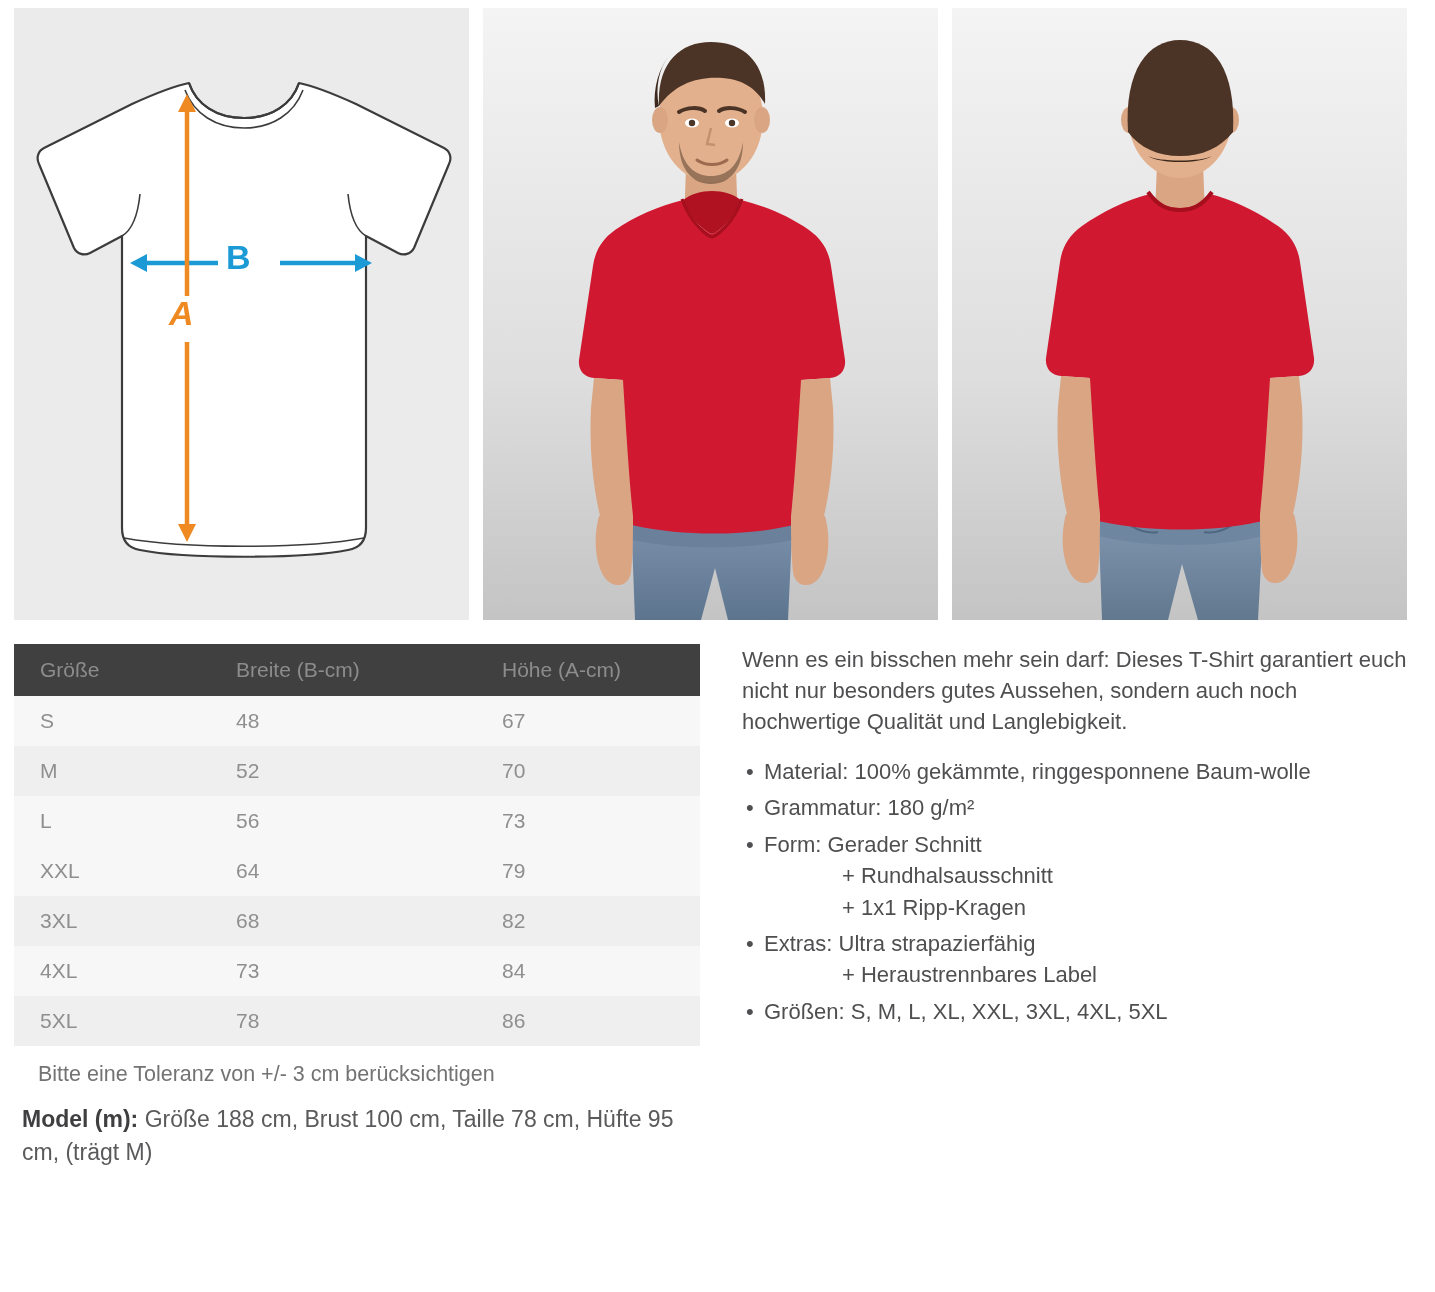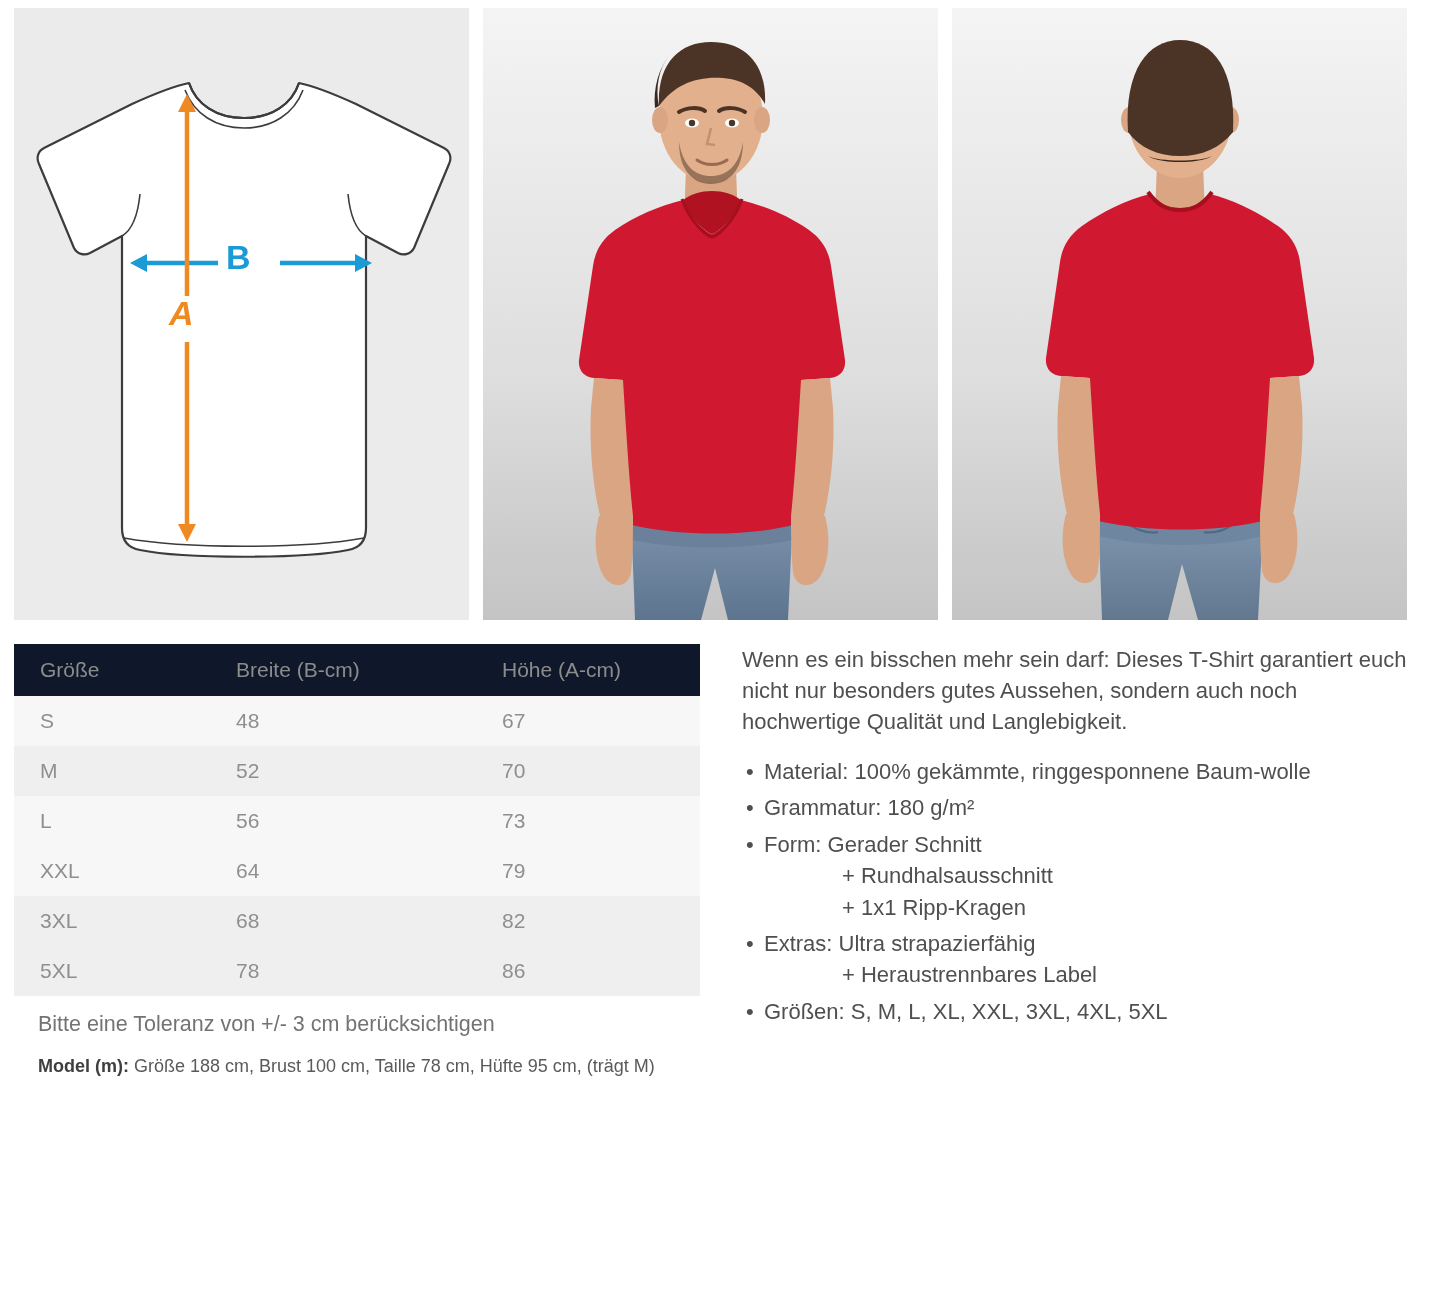--- a/index.html
+++ b/index.html
@@ -82,42 +82,42 @@
     border-collapse: collapse;
     width: 686px;
     table-layout: fixed;
   }
   table.size-table th {
     text-align: left;
     font-weight: normal;
     font-size: 21px;
     color: #8c8c8c;
     padding: 14px 0 14px 26px;
-    background: #0f172a;
+    background: #404040;
   }
   table.size-table td {
     font-size: 21px;
     color: #8f8f8f;
     padding: 13px 0 13px 26px;
   }
   table.size-table tr.odd td { background: #efefef; }
   table.size-table tr.even td { background: #f7f7f7; }
   table.size-table col.c1 { width: 196px; }
   table.size-table col.c2 { width: 266px; }
   table.size-table col.c3 { width: 224px; }
 
   .tolerance {
     font-size: 21.5px;
     color: #737373;
     margin: 16px 0 0 24px;
   }
   .model-info {
-    font-size: 18px;
+    font-size: 23px;
     color: #5a5a5c;
-    margin: 16px 0 0 24px;
+    margin: 16px 0 0 8px;
     line-height: 1.45;
     width: 690px;
   }
   .model-info b { font-weight: bold; color: #3f3f41; }
 
   .desc {
     font-size: 22px;
     line-height: 1.42;
     color: #4f4f51;
     margin: 0 0 18px 0;
@@ -306,20 +306,25 @@
         <tr class="even">
           <td>XXL</td>
           <td>64</td>
           <td>79</td>
         </tr>
         <tr class="odd">
           <td>3XL</td>
           <td>68</td>
           <td>82</td>
         </tr>
+        <tr class="even">
+          <td>4XL</td>
+          <td>73</td>
+          <td>84</td>
+        </tr>
         <tr class="odd">
           <td>5XL</td>
           <td>78</td>
           <td>86</td>
         </tr>
       </tbody>
     </table>
 
     <div class="tolerance">Bitte eine Toleranz von +/- 3 cm berücksichtigen</div>
 

